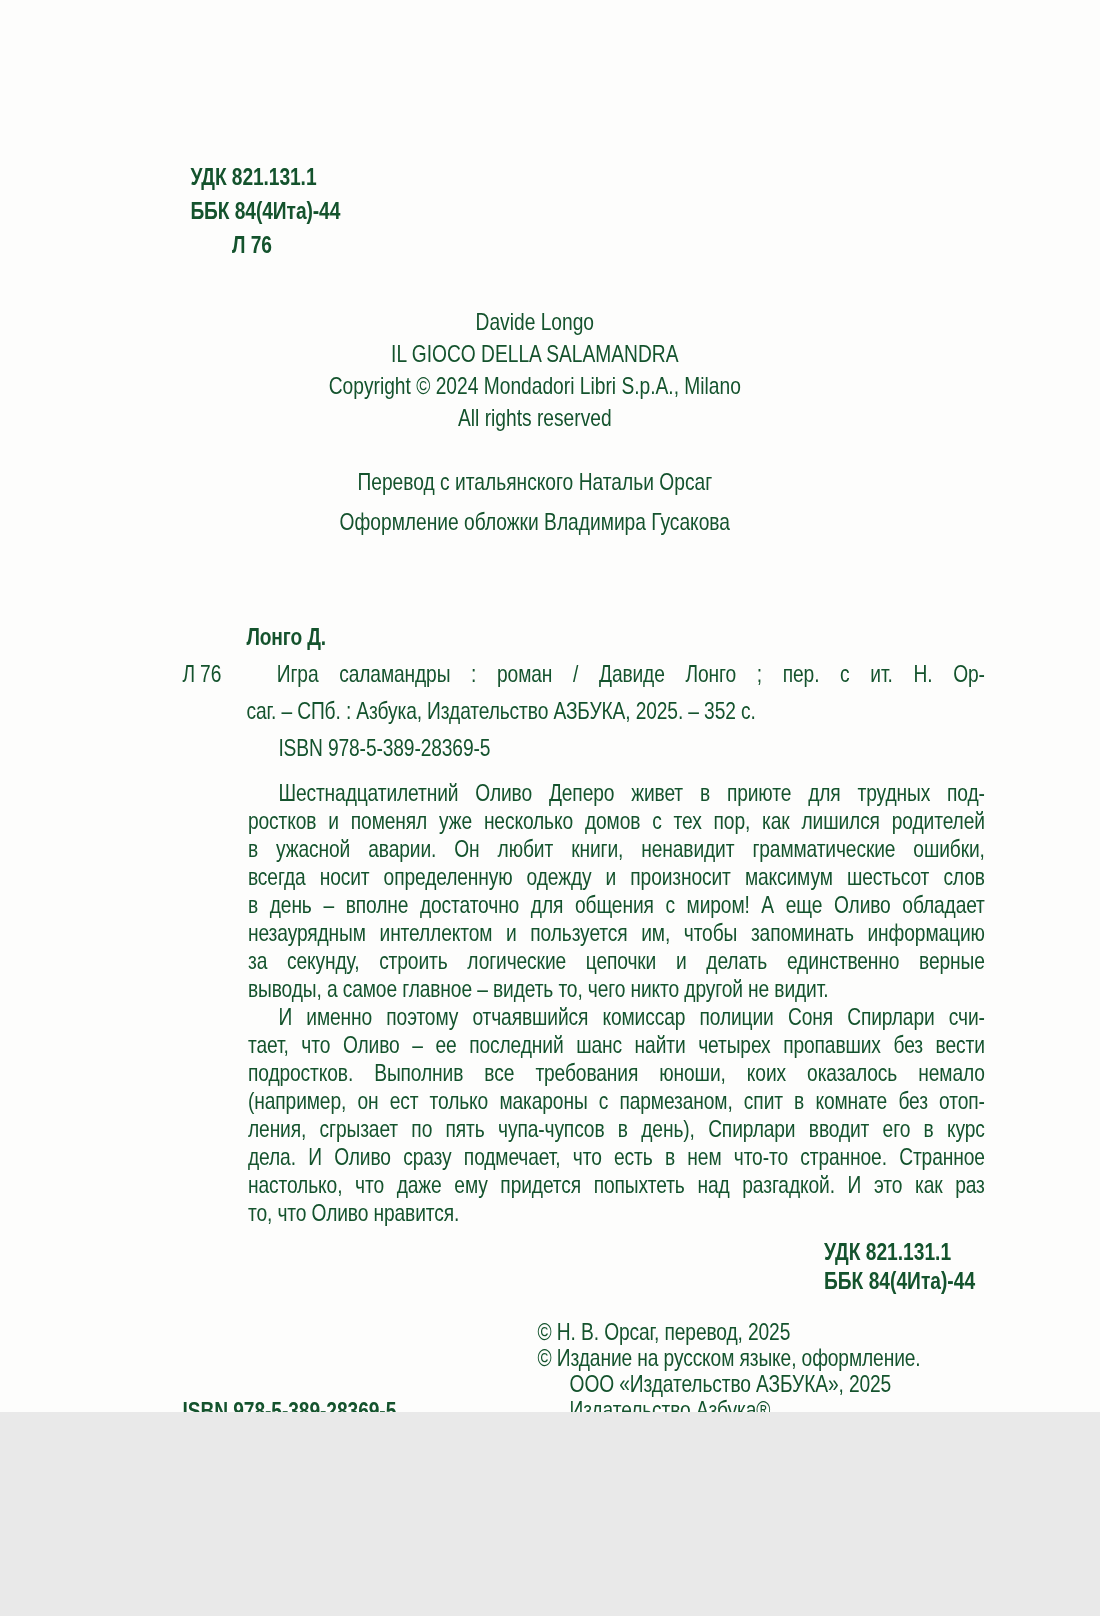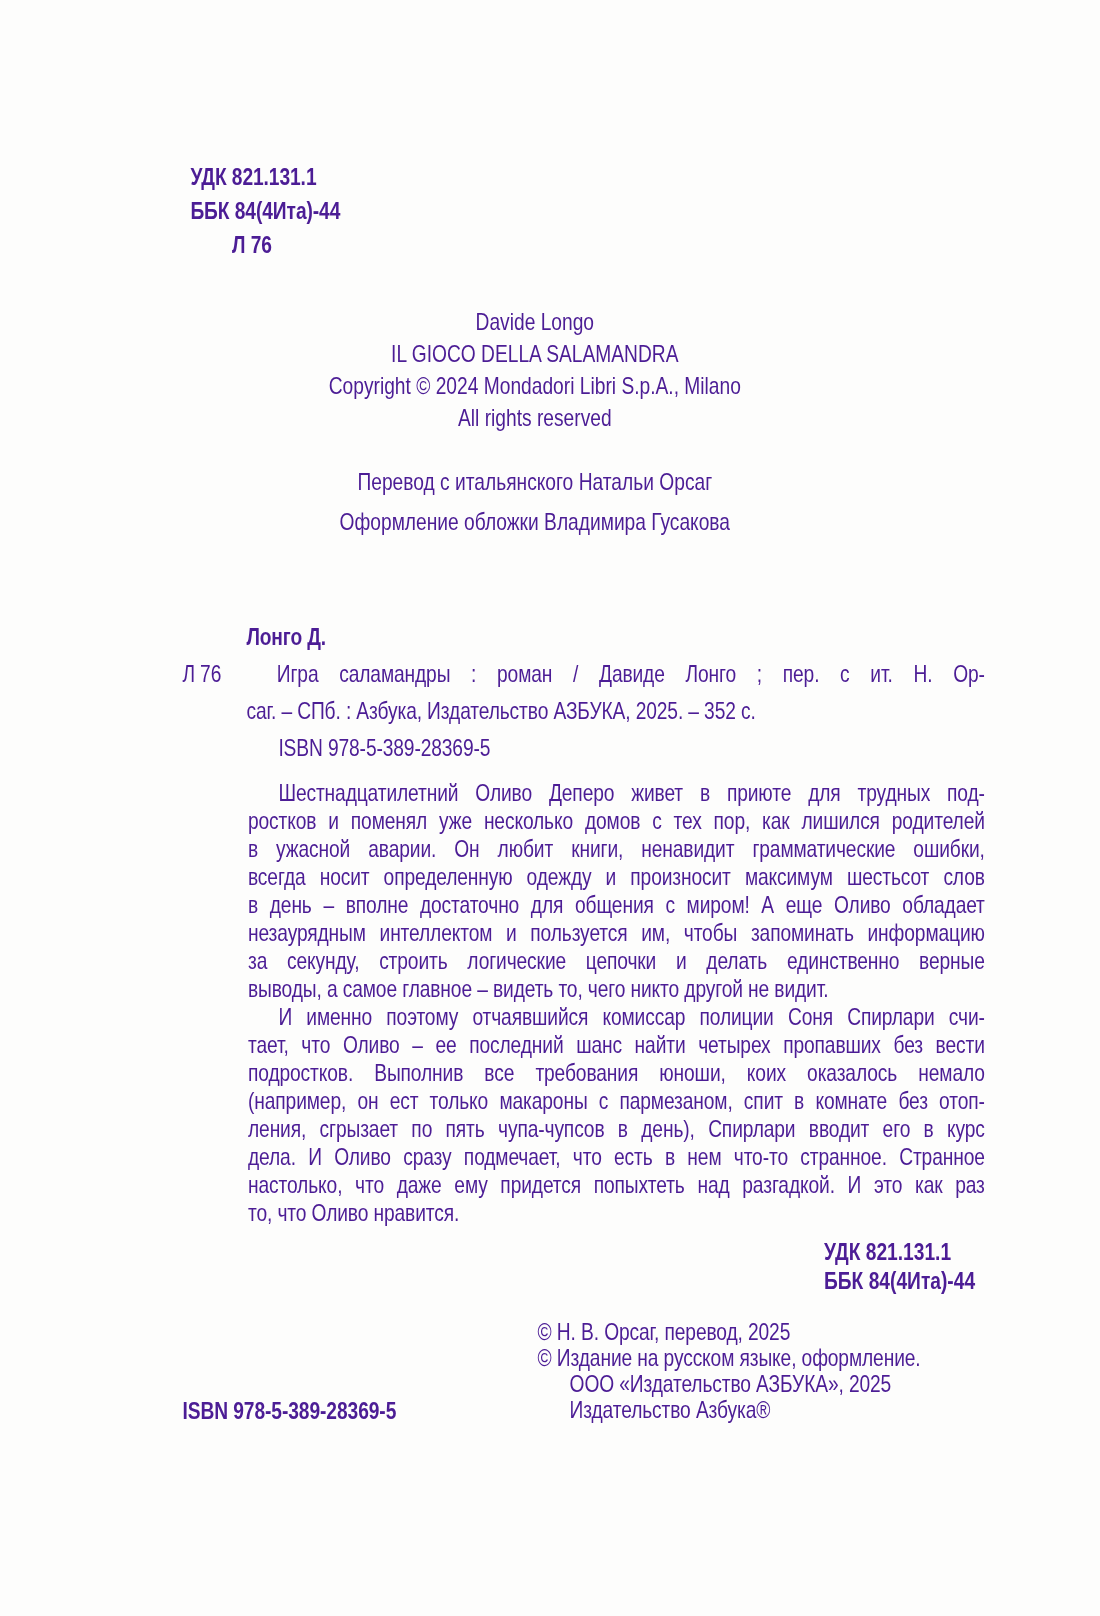--- a/index.html
+++ b/index.html
@@ -1,21 +1,21 @@
 <!DOCTYPE html>
 <html><head>
 <meta charset="utf-8">
 <style>
   html,body { margin:0; padding:0; background:#e9e9e9; }
   .page {
     position:relative;
-    width:1100px; height:1616px;
+    width:1100px; height:1412px;
     margin:0 auto;
     background:#fdfdfc;
-    color:#4c1d95;
+    color:#14532d;
     overflow:hidden;
   }
   
   .scale {
     position:absolute; top:0; left:0;
     width:1375px;
     transform:scaleX(0.8);
     transform-origin:0 0;
     font-family:"Liberation Sans","DejaVu Sans",sans-serif;
     font-stretch:condensed;

